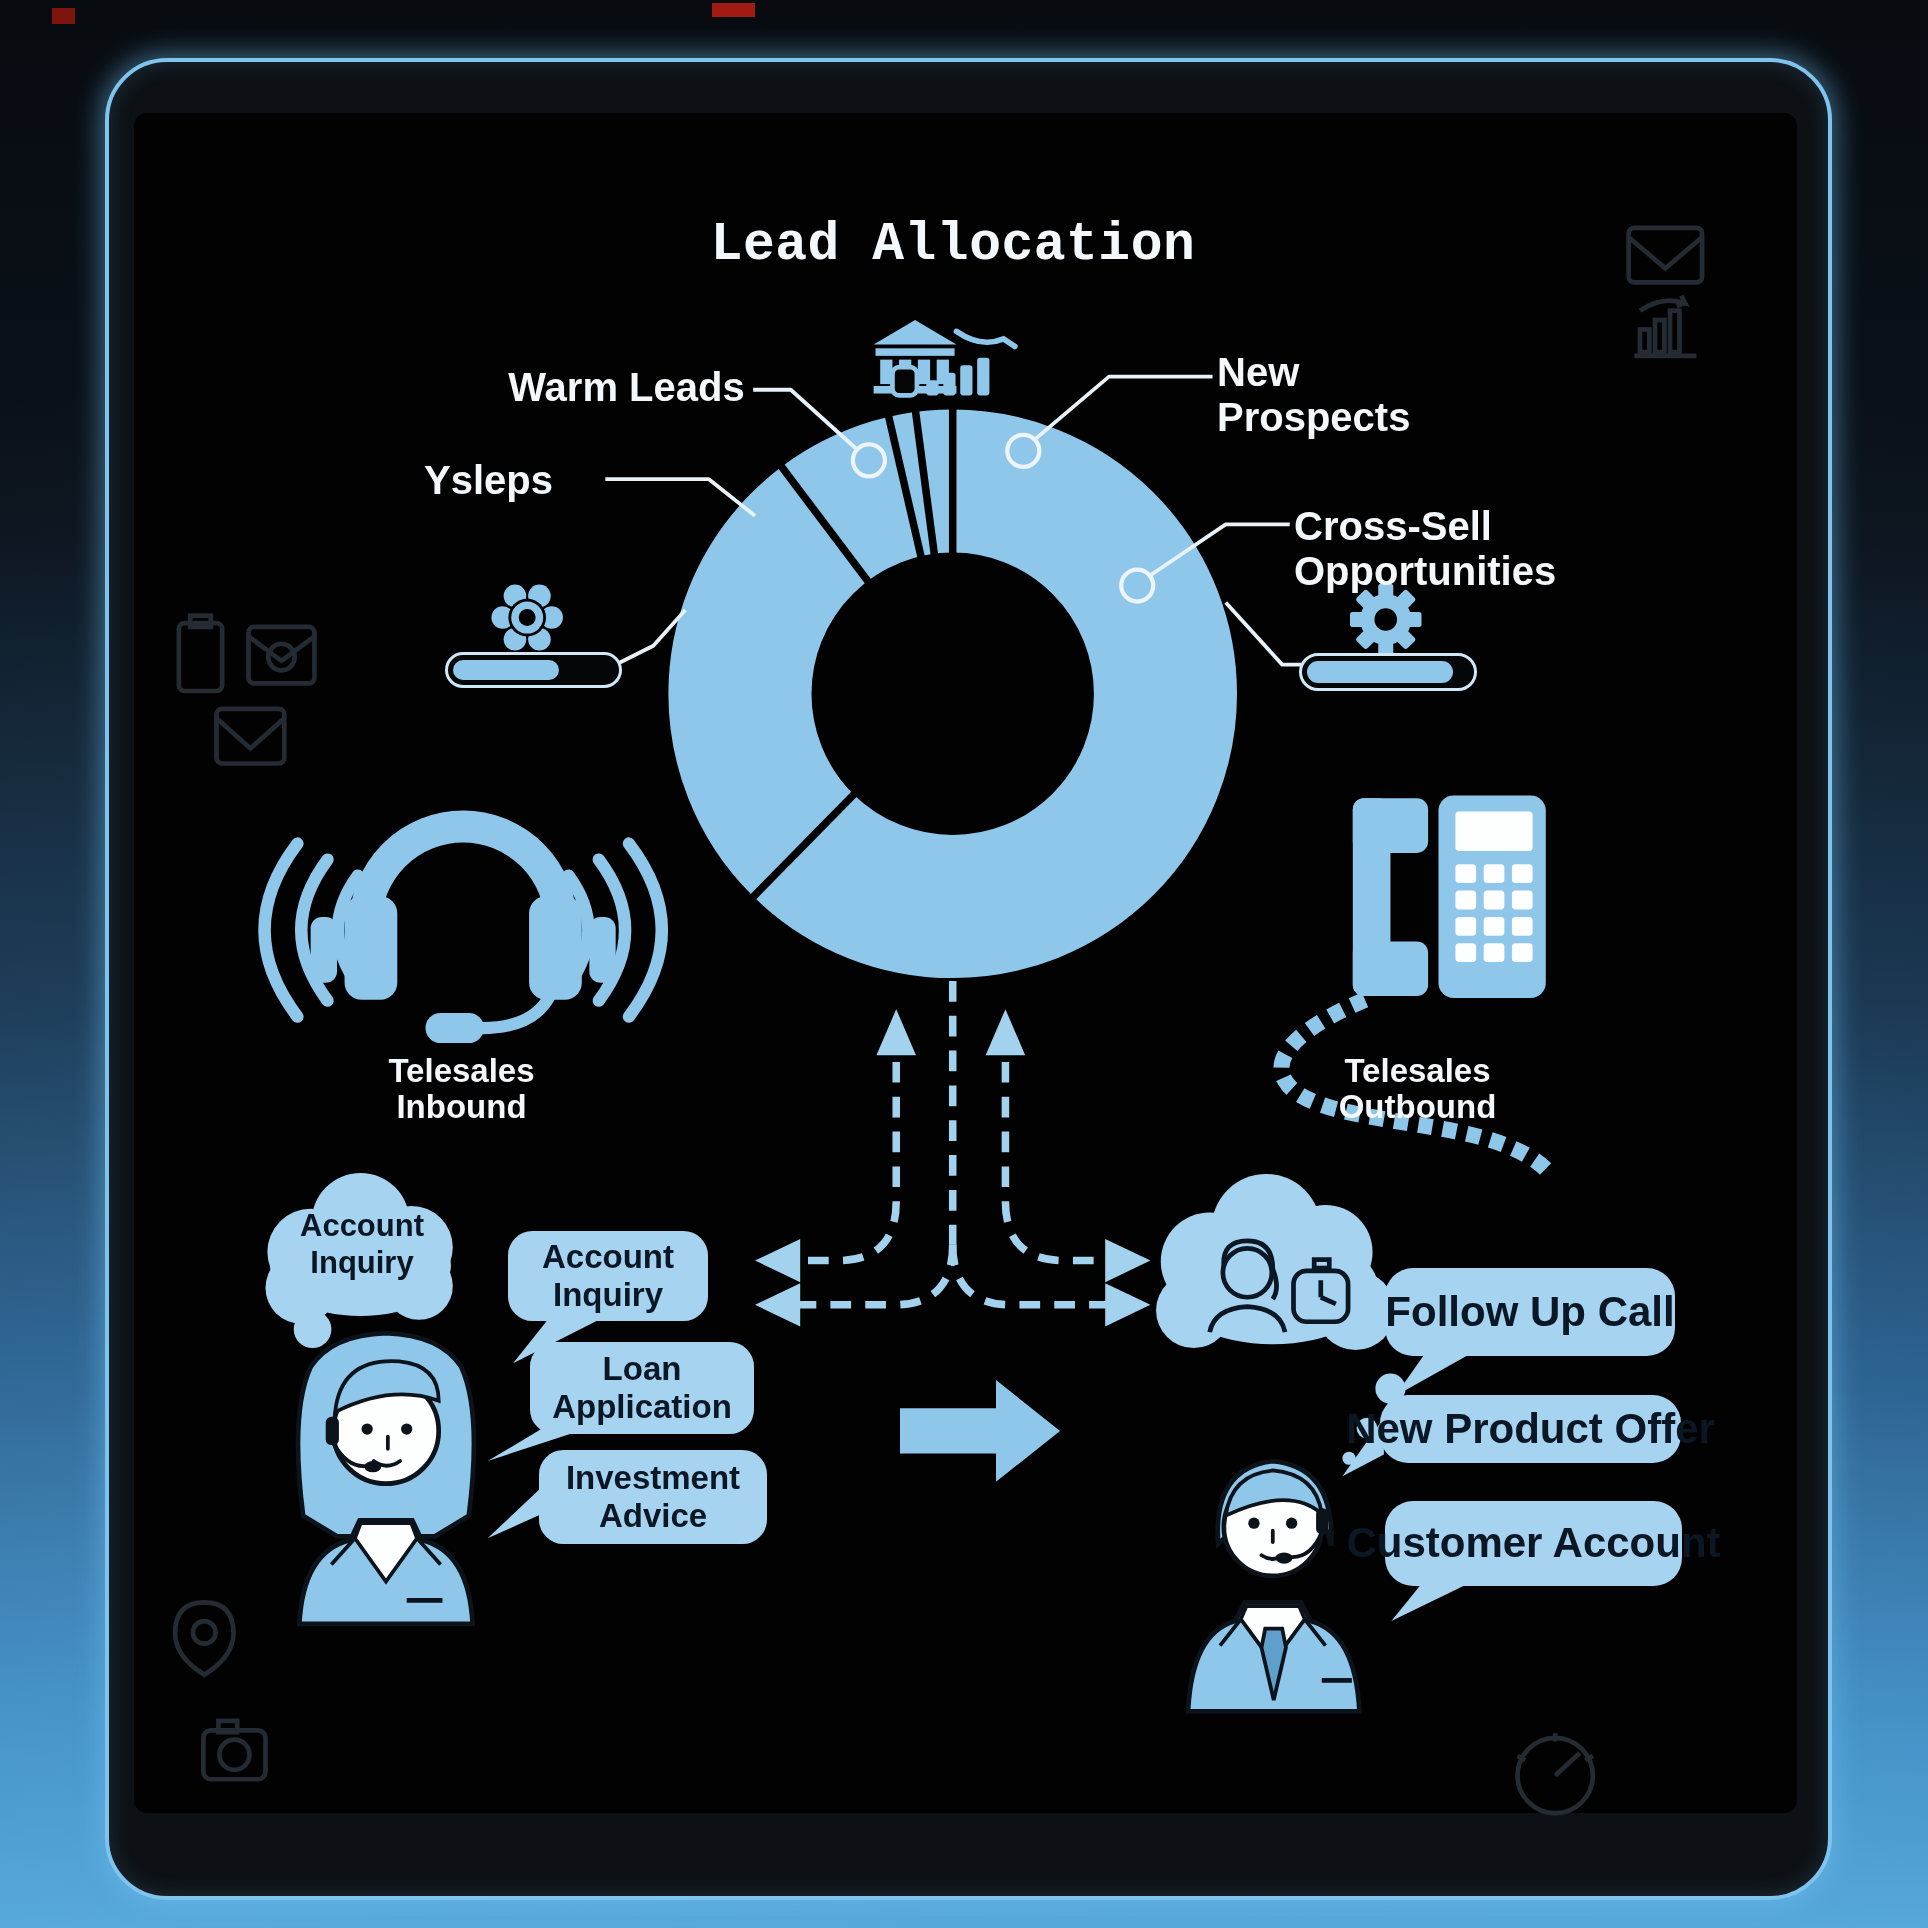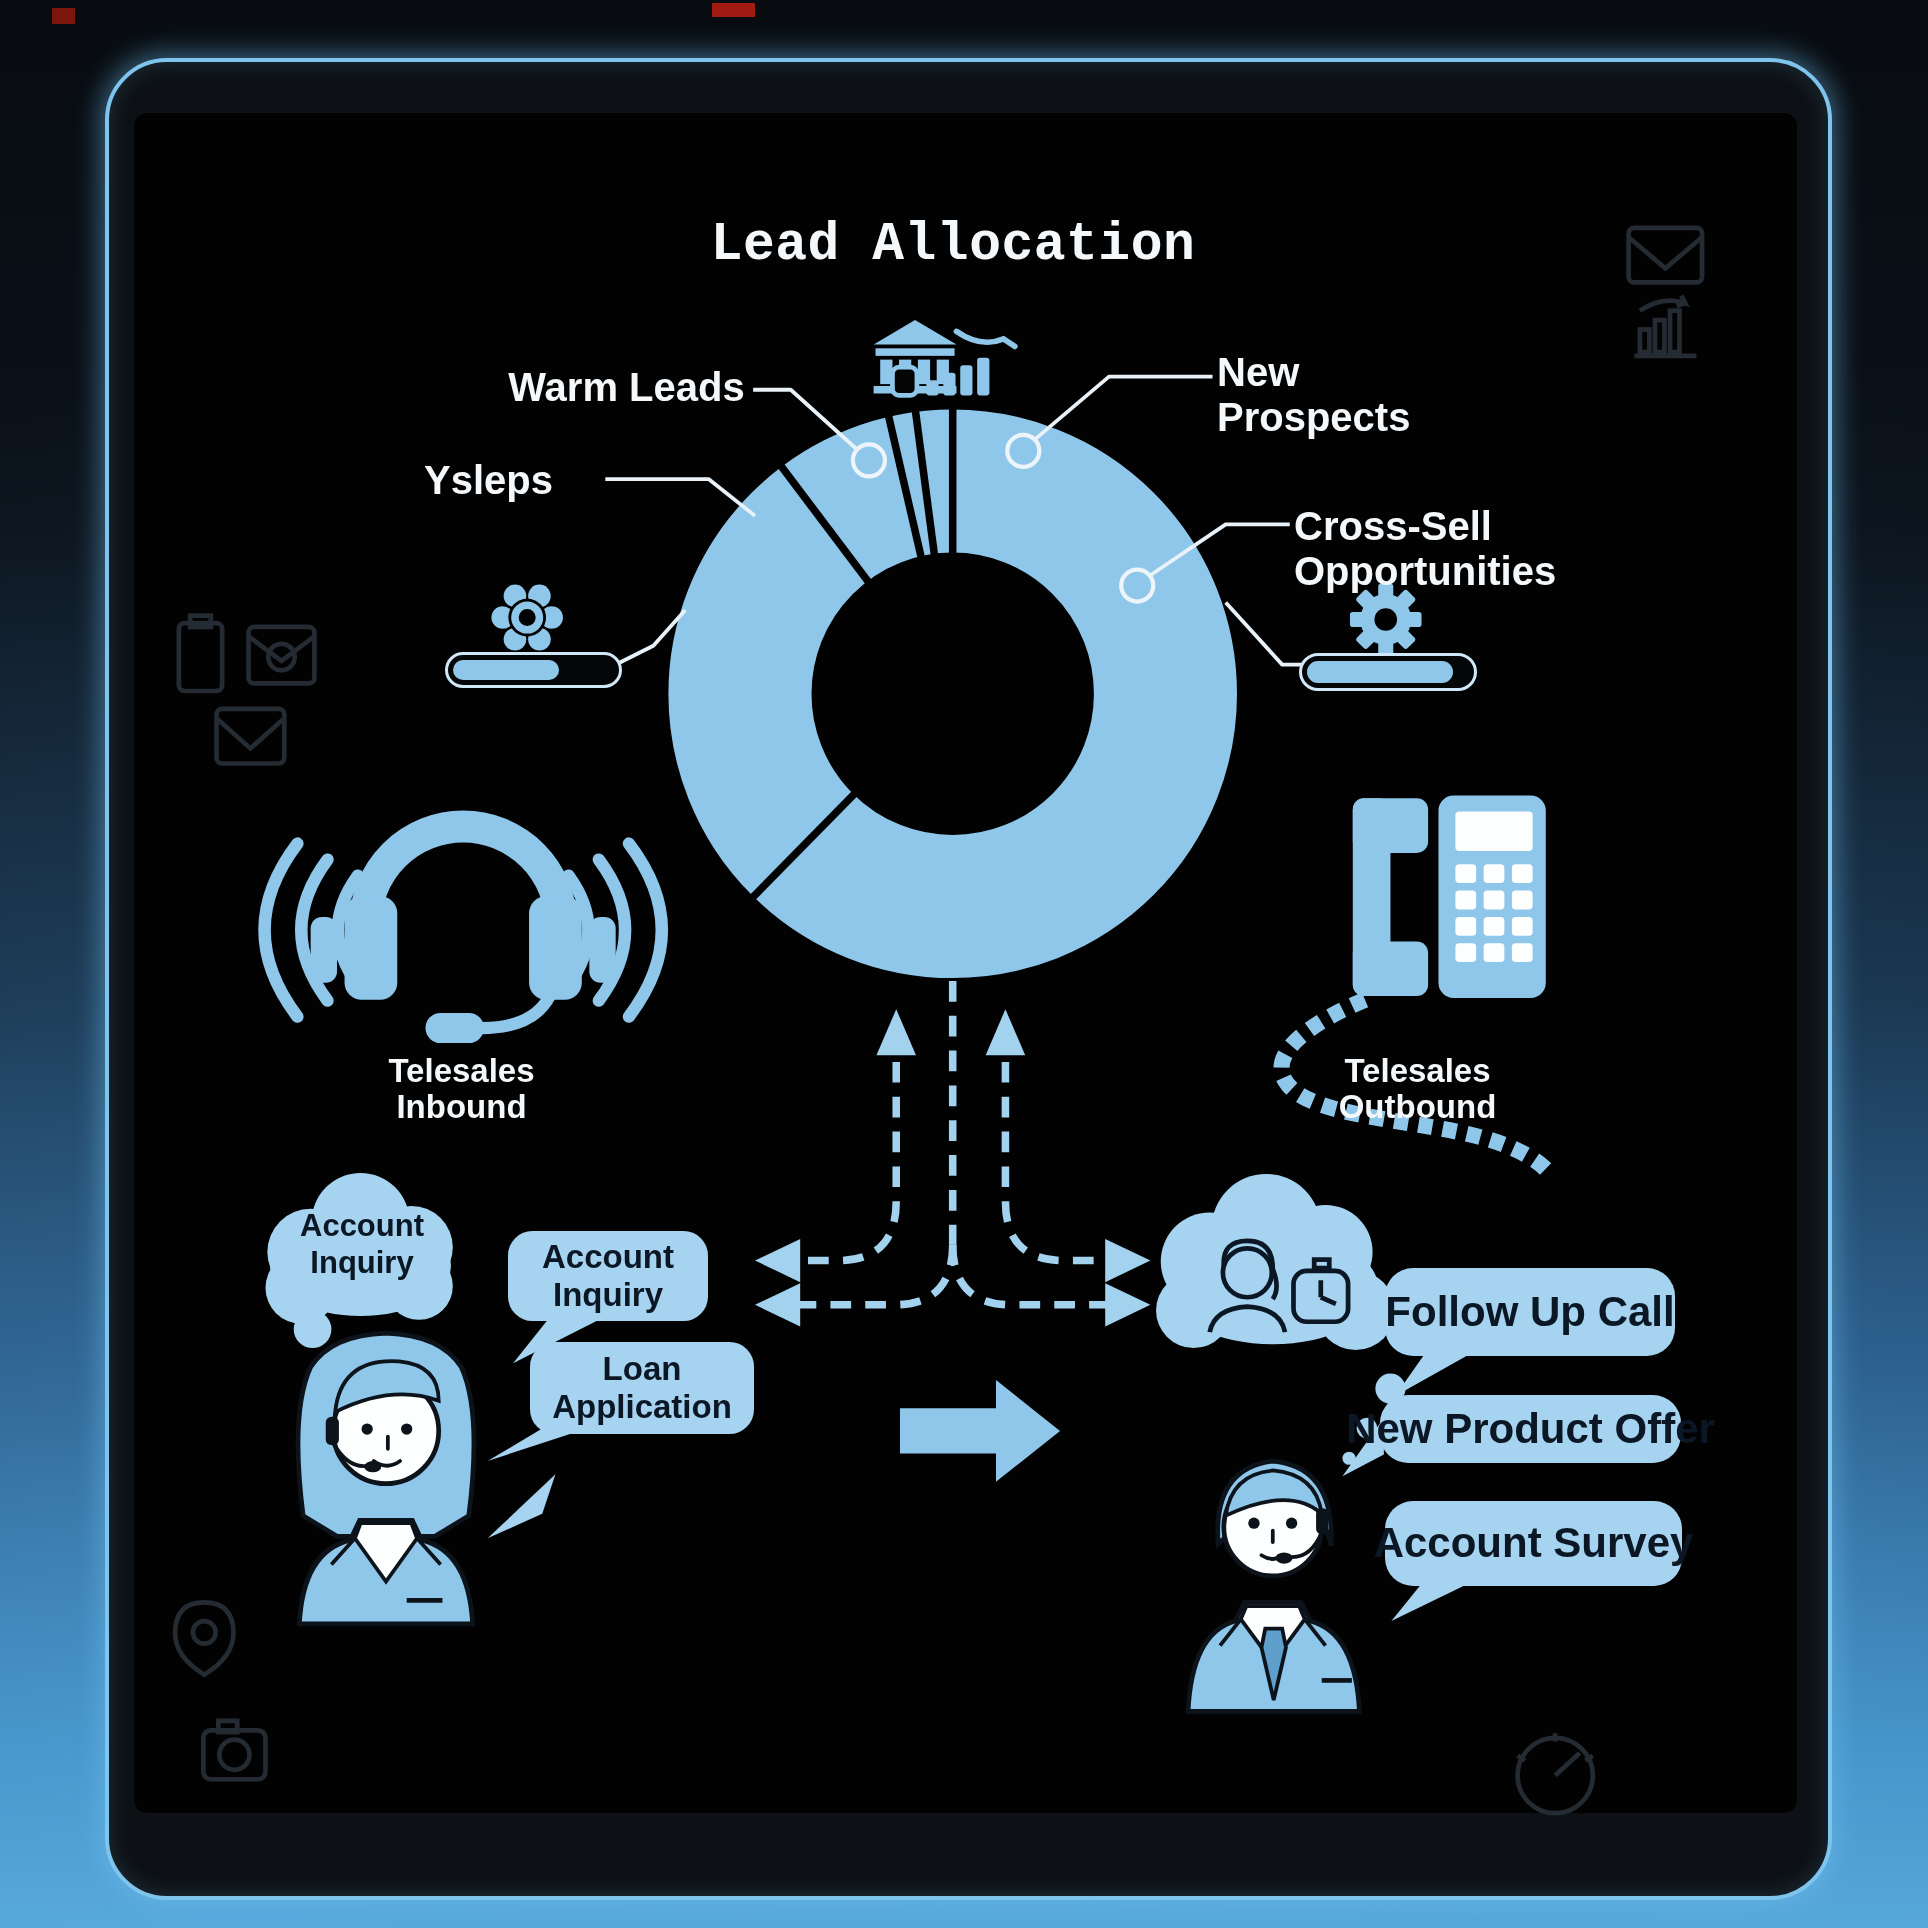--- a/index.html
+++ b/index.html
@@ -322,17 +322,18 @@
 
   <div class="pill pill-l">
     <div class="fill" style="width: 62%;"></div>
   </div>
   <div class="pill pill-r">
     <div class="fill" style="width: 85%;"></div>
   </div>
 
   <div class="bubble b-l b1">Account Inquiry</div>
   <div class="bubble b-l b2">Loan Application</div>
+  <div class="bubble b-l b3">Investment Advice</div>
   <div class="bubble b-r b4">Follow Up Call</div>
   <div class="bubble b-r b5">New Product Offer</div>
-  <div class="bubble b-r b6">Account Survey</div>
+  <div class="bubble b-r b6">Customer Account</div>
 </div>
 
 
 </body></html>

